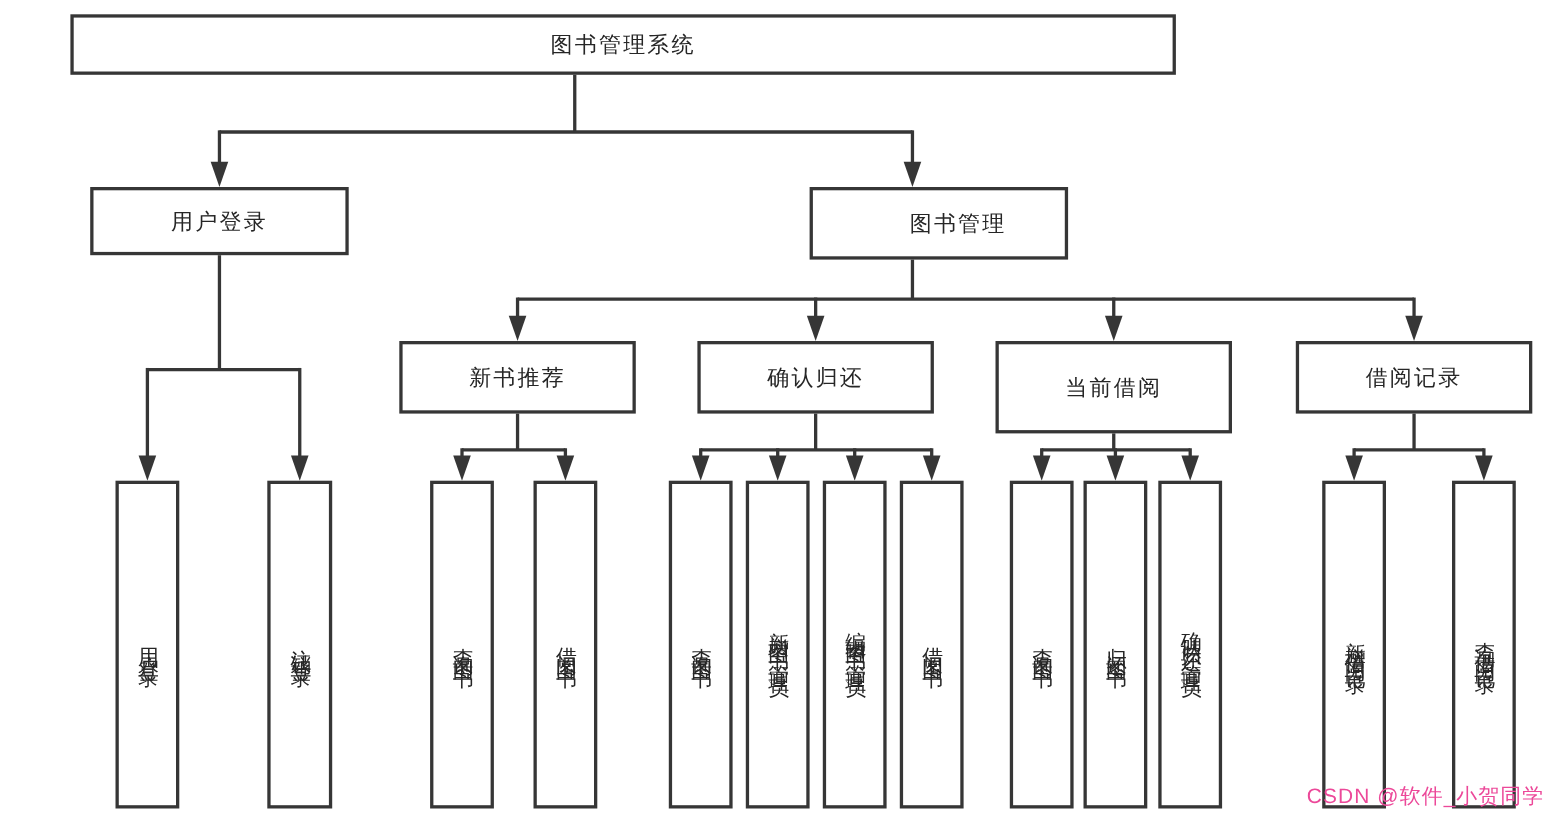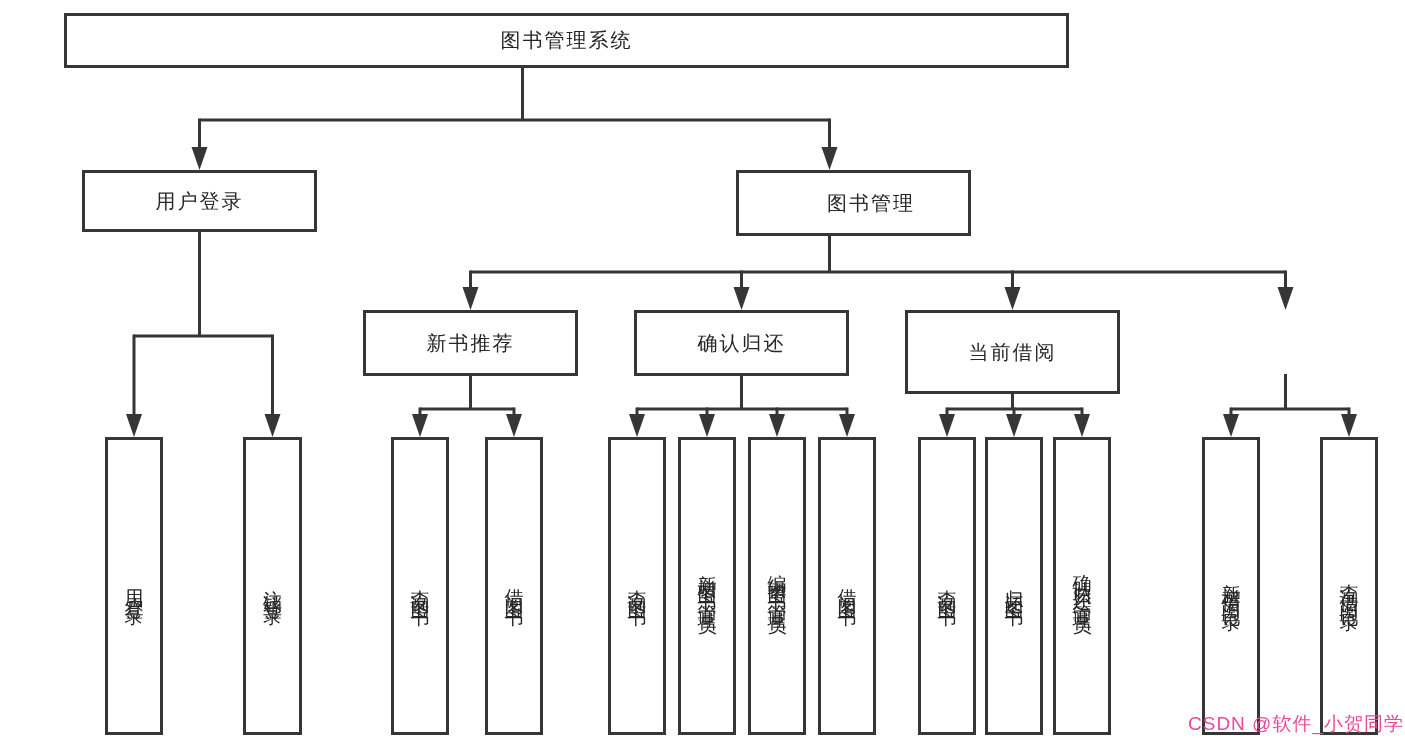--- a/index.html
+++ b/index.html
@@ -130,20 +130,23 @@
 
   <div class="hbox" style="left:363px;top:310px;width:215px;height:66px;font-family:Liberation Mono, monospace;">
     <span>新书推荐</span>
   </div>
   <div class="hbox" style="left:634px;top:310px;width:215px;height:66px;">
     <span>确认归还</span>
   </div>
   <div class="hbox" style="left:905px;top:310px;width:215px;height:84px;">
     <span>当前借阅</span>
   </div>
+  <div class="hbox" style="left:1178px;top:310px;width:215px;height:66px;">
+    <span>借阅记录</span>
+  </div>
 
   <div class="vbox" style="left:105px;top:437px;width:58px;height:298px;">
     <span>用户登录</span>
   </div>
   <div class="vbox" style="left:243px;top:437px;width:59px;height:298px;">
     <span>注销登录</span>
   </div>
 
   <div class="vbox" style="left:391px;top:437px;width:58px;height:298px;">
     <span>查询图书</span>

